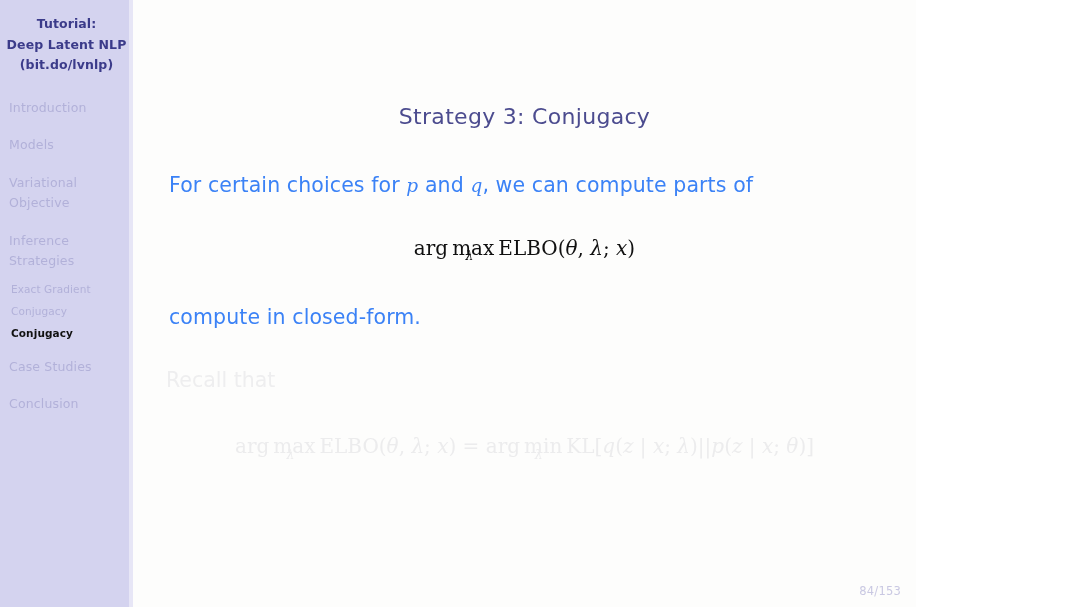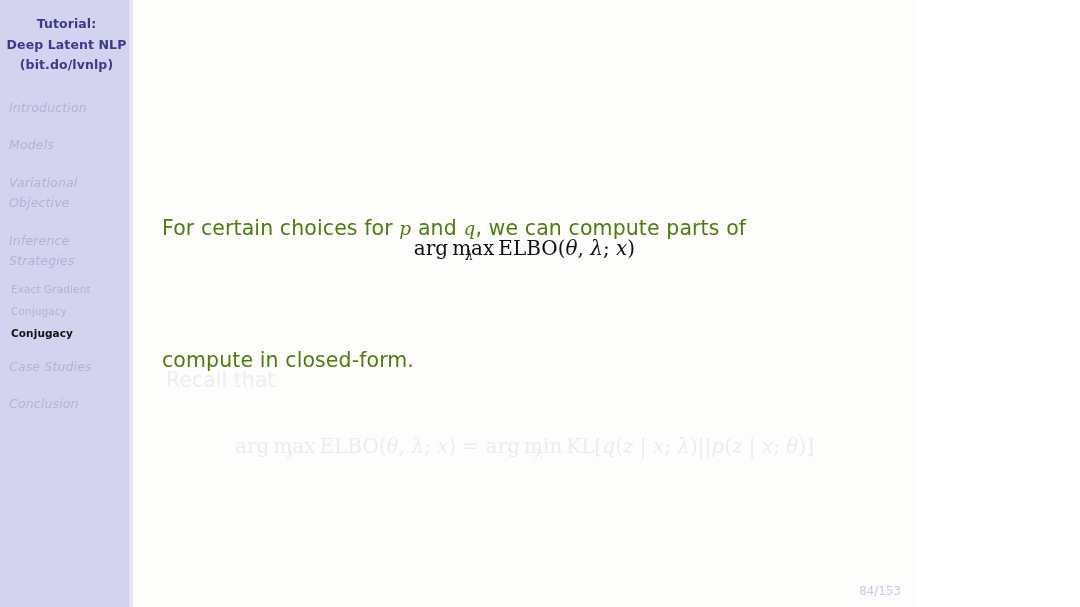--- a/index.html
+++ b/index.html
@@ -66,21 +66,20 @@
     font-family: "DejaVu Sans", sans-serif;
     font-size: 12.5px;
     line-height: 20.5px;
     padding-left: 9px;
     padding-right: 4px;
     margin-bottom: 17px;
     letter-spacing: 0.15px;
   }
   .nav-section .nline {
     display: block;
-    font-style: italic;
   }
   .nav-sub {
     font-size: 10.5px;
     line-height: 16px;
     padding-left: 11px;
     color: #b2b1d9;
     font-family: "DejaVu Sans", sans-serif;
     margin-bottom: 6px;
     letter-spacing: 0.1px;
   }
@@ -108,27 +107,26 @@
     top: 104px;
     text-align: center;
     color: #4c4c8f;
     font-family: "DejaVu Sans", sans-serif;
     font-size: 22px;
     letter-spacing: 0.3px;
   }
 
   .body-line {
     position: absolute;
-    left: 29px;
-    color: #4d7c0f;
+    left: 36px;
+    color: #3b82f6;
     font-family: "DejaVu Sans", sans-serif;
     font-size: 20.5px;
     letter-spacing: 0.1px;
     white-space: nowrap;
-    margin-top: 43px;
   }
   #line-intro { top: 173px; }
   #line-closed { top: 305px; }
 
   .mathvar {
     font-family: "DejaVu Serif", serif;
     font-style: italic;
     font-size: 18.5px;
   }
 
@@ -253,20 +251,21 @@
       </div>
 
 
     </div>
 
     <div id="sidebar-edge"></div>
   </div>
 
   <div id="content">
 
+    <div id="slide-title">Strategy 3: Conjugacy</div>
 
     <div class="body-line" id="line-intro">
       <span>For certain choices for </span><span class="mathvar">p</span><span> and </span><span class="mathvar">q</span><span>, we can compute parts of</span>
     </div>
 
     <div class="display-math" id="eq-main">
       <span class="argop"><span class="up">arg</span><span> </span><span class="up">max</span><span class="sub offright">λ</span></span><span> </span><span class="up">ELBO(</span><span class="it">θ</span><span class="up">, </span><span class="it">λ</span><span class="up">; </span><span class="it">x</span><span class="up">)</span>
     </div>
 
     <div class="body-line" id="line-closed">compute in closed-form.</div>

